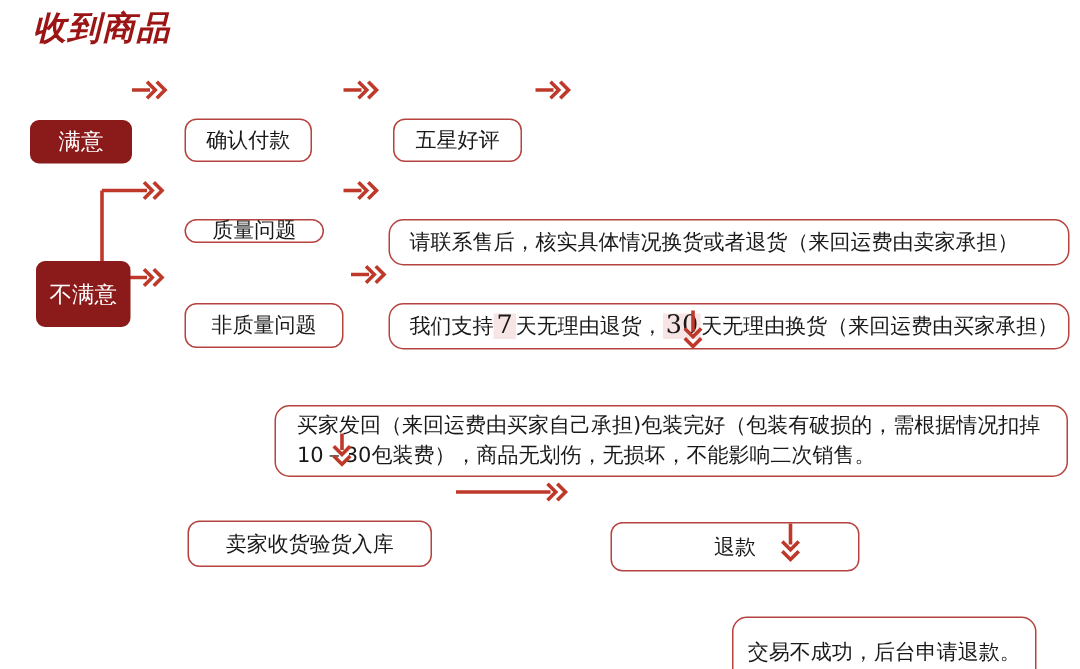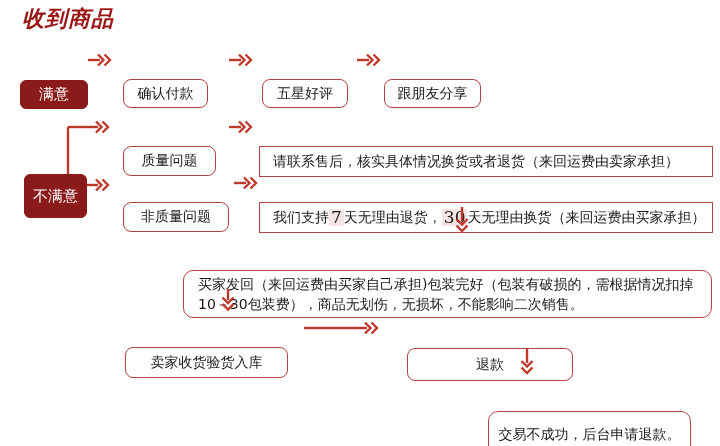--- a/index.html
+++ b/index.html
@@ -12,21 +12,21 @@
     position:absolute; left:22px; top:4px;
     font-size:22px; font-weight:bold; font-style:italic;
     color:#9c1515; letter-spacing:1px; white-space:nowrap;
   }
   .box {
     position:absolute; box-sizing:border-box;
     background:#ffffff; border:1.6px solid #b5433f; border-radius:8px;
     display:flex; align-items:center; justify-content:center;
     font-size:14px; color:#191919; white-space:nowrap;margin-top:34px;
   }
-  .box.wide { justify-content:flex-start; padding:0 13px; border-radius:0; }
+  .box.wide { justify-content:flex-start; padding:0 13px; border-radius:10px; }
   .box.big  { white-space:normal; line-height:20px; padding:4px 14px; border-radius:10px; }
   .box.fill {
     background:#8b1a1a; border:1px solid #8b1a1a; color:#ffffff;
     border-radius:6px; font-size:15px;
   }
   .arrow { position:absolute; color:#bf392a; line-height:0; }
   .arrow svg { display:block; }
   .arrow path, .arrow line { stroke:currentColor; fill:none; stroke-width:2.4; }
   .hl {
     background:#f7e4e4; padding:0 2px; font-size:17px; line-height:17px;
@@ -63,37 +63,36 @@
   <div class="box" style="left:262px; top:45px; width:86px; height:29px;">五星好评</div>
 
   <div class="arrow" style="left:356px; top:53px;">
     <svg width="26" height="14" viewBox="0 0 26 14">
       <line x1="1" y1="7" x2="13" y2="7"></line>
       <path d="M11,1.5 L16.5,7 L11,12.5"></path>
       <path d="M17.5,1.5 L23,7 L17.5,12.5"></path>
     </svg>
   </div>
 
-  <div class="box" style="left:384px; top:45px; width:97px; height:29px;">跟朋友分享</div>
 
   <div class="arrow" style="left:60px; top:120px;">
     <svg width="60" height="72" viewBox="0 0 60 72">
       <path d="M8,7 L8,65"></path>
       <path d="M8,7 L38,7"></path>
       <path d="M8,65 L38,65"></path>
       <path d="M36,1.5 L41.5,7 L36,12.5"></path>
       <path d="M42.5,1.5 L48,7 L42.5,12.5"></path>
       <path d="M36,59.5 L41.5,65 L36,70.5"></path>
       <path d="M42.5,59.5 L48,65 L42.5,70.5"></path>
     </svg>
   </div>
 
   <div class="box fill" style="left:24px; top:140px; width:63px; height:44px;">不满意</div>
 
-  <div class="box" style="left:123px; top:112px; width:93px; height:30px;">质量问题</div>
+  <div class="box" style="left:123px; top:112px; width:93px; height:16px;">质量问题</div>
 
   <div class="arrow" style="left:228px; top:120px;">
     <svg width="26" height="14" viewBox="0 0 26 14">
       <line x1="1" y1="7" x2="13" y2="7"></line>
       <path d="M11,1.5 L16.5,7 L11,12.5"></path>
       <path d="M17.5,1.5 L23,7 L17.5,12.5"></path>
     </svg>
   </div>
 
   <div class="box wide" style="left:259px; top:112px; width:454px; height:31px;">请联系售后，核实具体情况换货或者退货（来回运费由卖家承担）</div>

